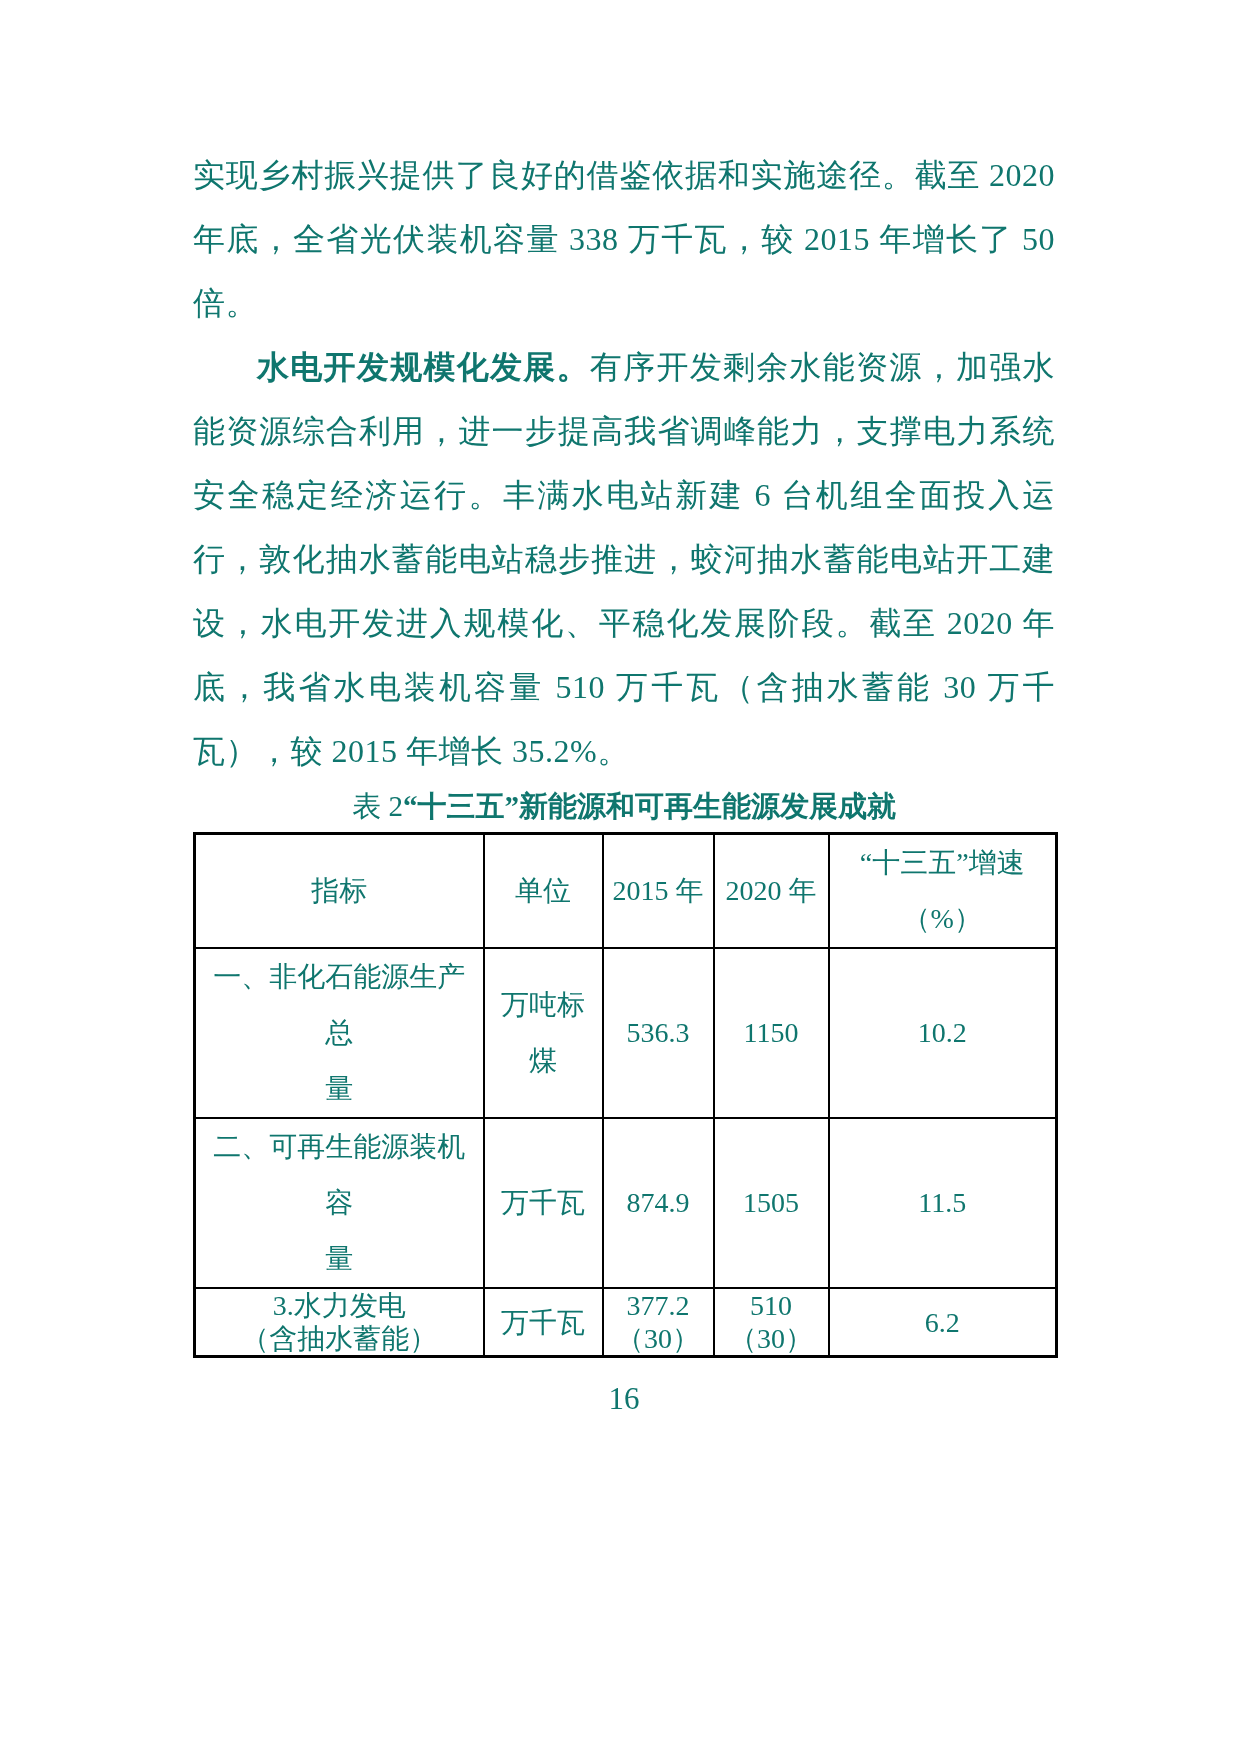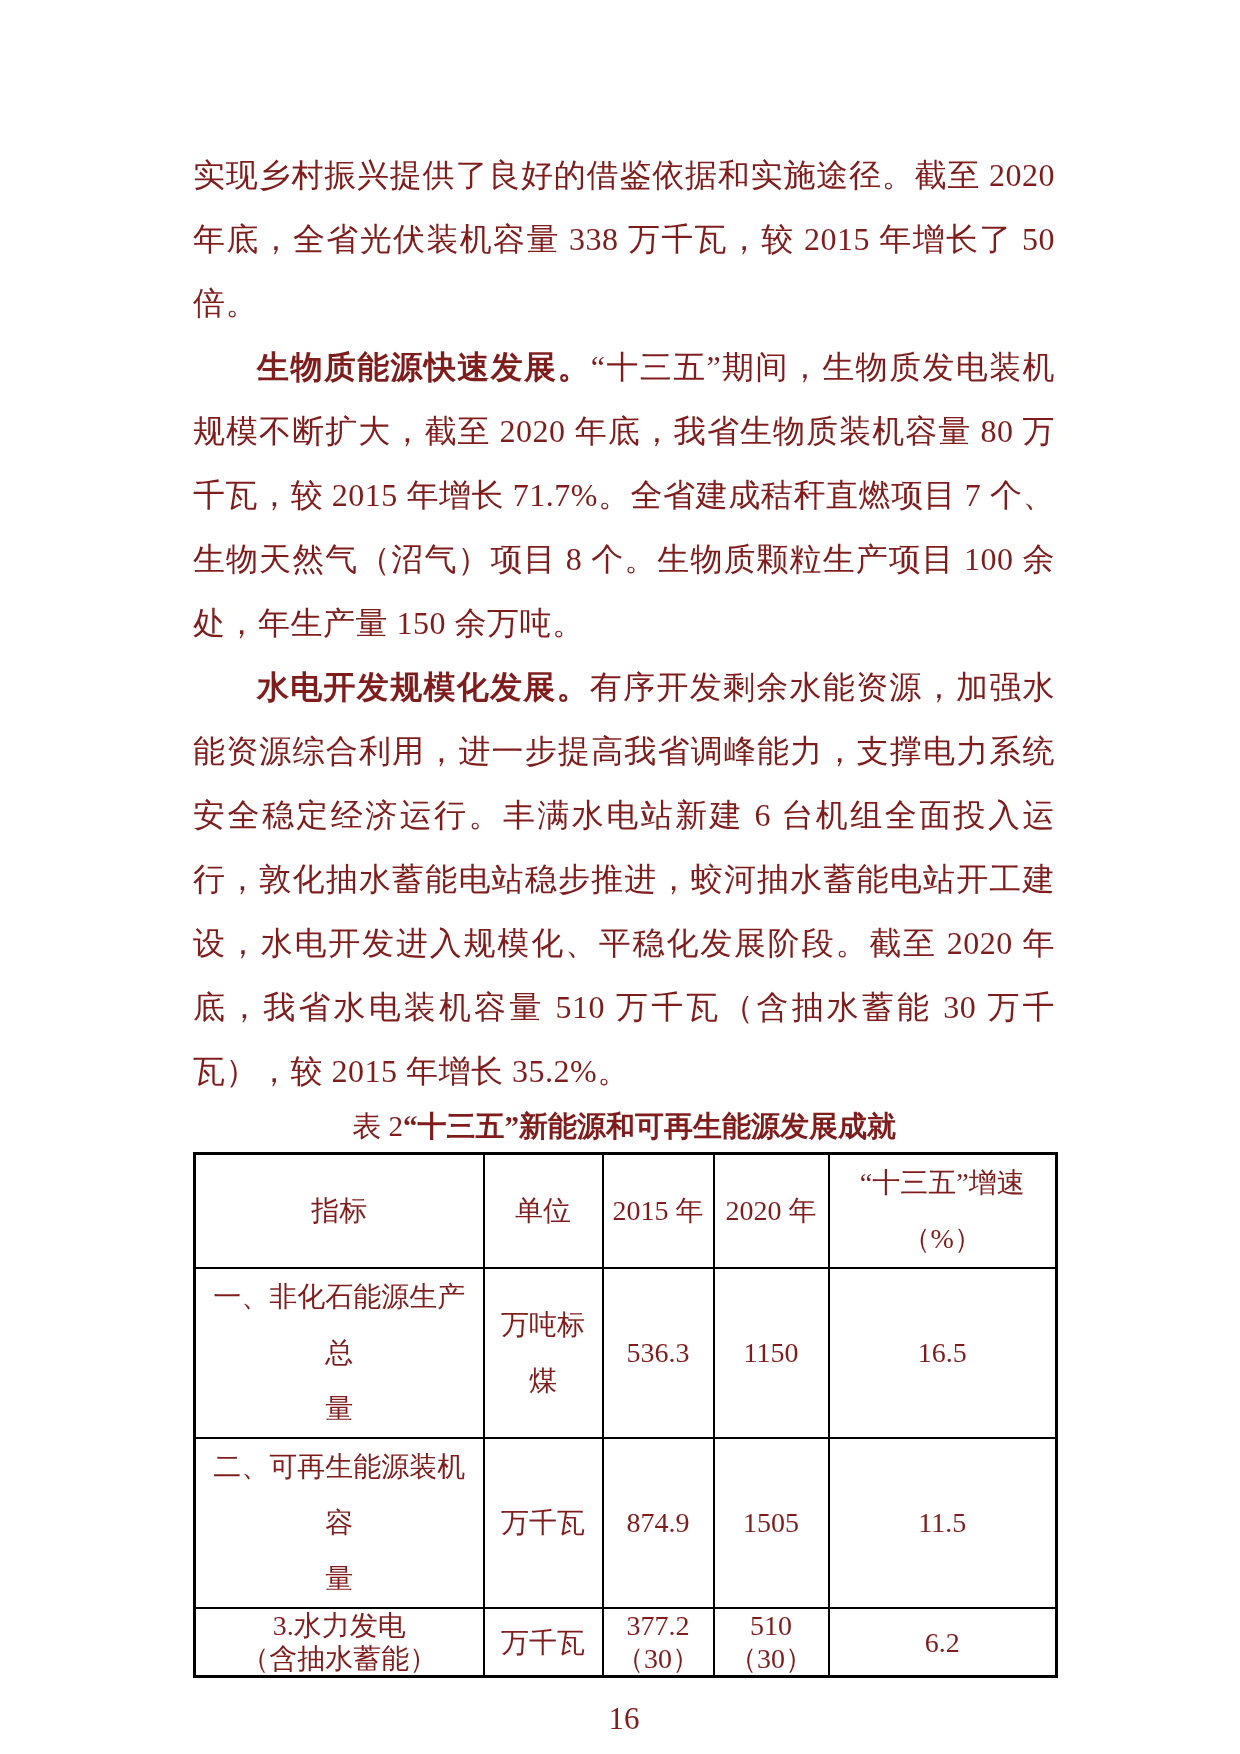--- a/index.html
+++ b/index.html
@@ -2,21 +2,21 @@
 <html lang="zh"><head>
 <meta charset="utf-8">
 <style>
   html, body { margin: 0; padding: 0; background: #888; }
   .page {
     position: relative;
     width: 1240px;
     height: 1754px;
     margin: 0 auto;
     background: #ffffff;
-    color: #7f1d1d;
+    color: #0f766e;
     font-family: "Liberation Serif", "DejaVu Serif", serif;
     overflow: hidden;
   }
   .content {
     position: absolute;
     left: 193px;
     top: 143px;
     width: 862px;
   }
   .para {
@@ -69,21 +69,20 @@
   }
 </style>
 </head>
 <body>
 
 <div class="page">
   <div class="content">
 
     <p class="para"><span>实现乡村振兴提供了良好的借鉴依据和实施途径。截至 2020 年底，全省光伏装机容量 338 万千瓦，较 2015 年增长了 50 倍。</span></p>
 
-    <p class="para indent"><b>生物质能源快速发展。</b><span>“十三五”期间，生物质发电装机规模不断扩大，截至 2020 年底，我省生物质装机容量 80 万千瓦，较 2015 年增长 71.7%。全省建成秸秆直燃项目 7 个、生物天然气（沼气）项目 8 个。生物质颗粒生产项目 100 余处，年生产量 150 余万吨。</span></p>
 
     <p class="para indent"><b>水电开发规模化发展。</b><span>有序开发剩余水能资源，加强水能资源综合利用，进一步提高我省调峰能力，支撑电力系统安全稳定经济运行。丰满水电站新建 6 台机组全面投入运行，敦化抽水蓄能电站稳步推进，蛟河抽水蓄能电站开工建设，水电开发进入规模化、平稳化发展阶段。截至 2020 年底，我省水电装机容量 510 万千瓦（含抽水蓄能 30 万千瓦），较 2015 年增长 35.2%。</span></p>
 
     <div class="caption"><span>表 2</span><b>“十三五”新能源和可再生能源发展成就</b></div>
 
     <table class="achv">
       <colgroup>
         <col style="width:289px">
         <col style="width:119px">
         <col style="width:111px">
@@ -99,21 +98,21 @@
           <td>“十三五”增速
 （%）</td>
         </tr>
         <tr class="row-1">
           <td>一、非化石能源生产总
 量</td>
           <td>万吨标
 煤</td>
           <td class="v-top">536.3</td>
           <td>1150</td>
-          <td>16.5</td>
+          <td>10.2</td>
         </tr>
         <tr class="row-2">
           <td>二、可再生能源装机容
 量</td>
           <td>万千瓦</td>
           <td>874.9</td>
           <td>1505</td>
           <td>11.5</td>
         </tr>
         <tr class="row-3">

